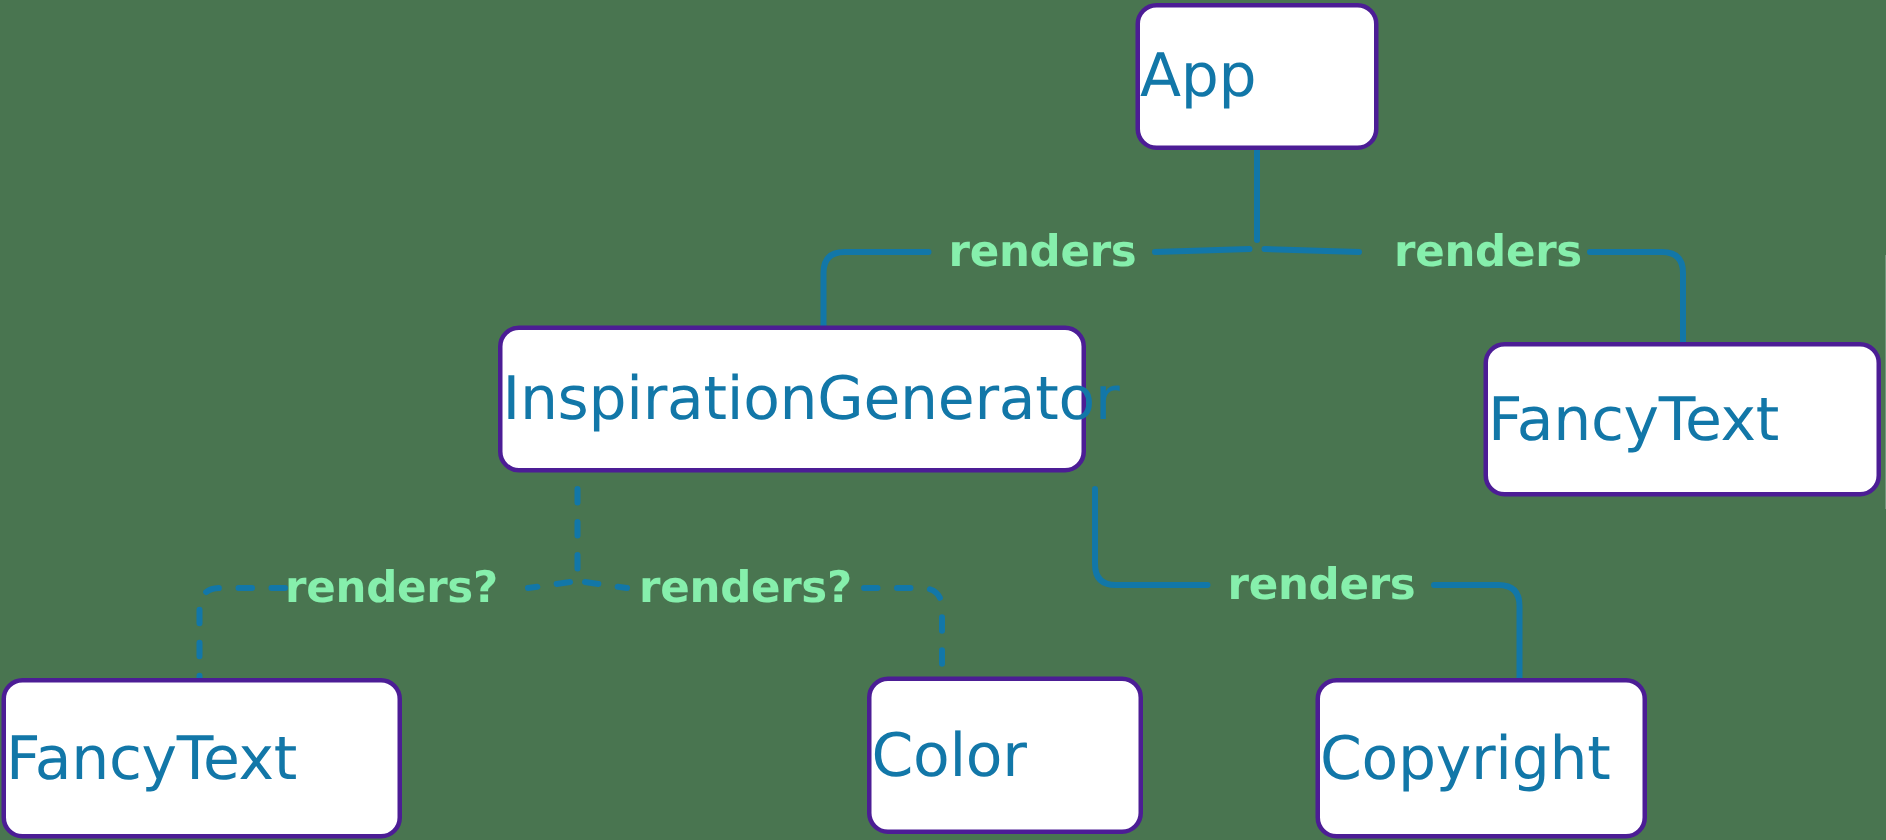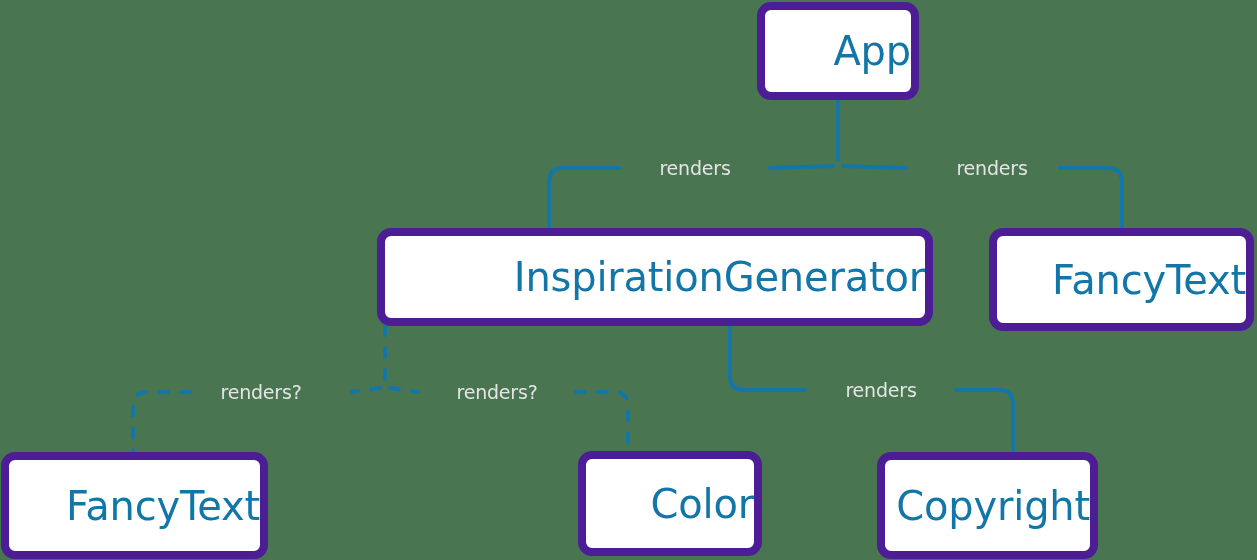--- a/index.html
+++ b/index.html
@@ -24,49 +24,49 @@
     left: 0;
     top: 0;
     width: 1257px;
     height: 560px;
     pointer-events: none;
   }
   .node {
     position: absolute;
     box-sizing: border-box;
     background: #ffffff;
-    border: 8px solid #4c1d95;
+    border: 3px solid #4c1d95;
     border-radius: 14px;
     display: flex;
     align-items: center;
-    justify-content: flex-end;
+    justify-content: flex-start;
     color: #1277a8;
     font-size: 40px;
     font-weight: 400;
     letter-spacing: -0.2px;
     line-height: 1;
     white-space: nowrap;
   }
   .node-label {
     display: block;
     color: #1277a8;
   }
   .edge-label {
     position: absolute;
-    color: #e5e5e5;
-    font-size: 19px;
-    font-weight: 400;
+    color: #86efac;
+    font-size: 29px;
+    font-weight: 700;
     line-height: 1;
     white-space: nowrap;
     transform: translate(-50%, -50%);
     letter-spacing: -0.2px;
   }
   
   #node-app        { left: 757px;  top: 2px;   width: 162px; height: 98px; }
-  #node-inspgen    { left: 332px;  top: 228px; width: 556px; height: 98px; margin-left: 45px; }
+  #node-inspgen    { left: 332px;  top: 217px; width: 392px; height: 98px; }
   #node-fancytext-right { left: 989px; top: 228px; width: 265px; height: 103px; }
   #node-fancytext-left  { left: 1px;  top: 452px; width: 267px; height: 107px; }
   #node-color      { left: 537px;  top: 451px; width: 184px; height: 105px; margin-left: 41px; }
   #node-copyright  { left: 877px;  top: 452px; width: 221px; height: 107px; }
 </style>
 </head>
 <body>
 
 <div id="diagram-root">
 

